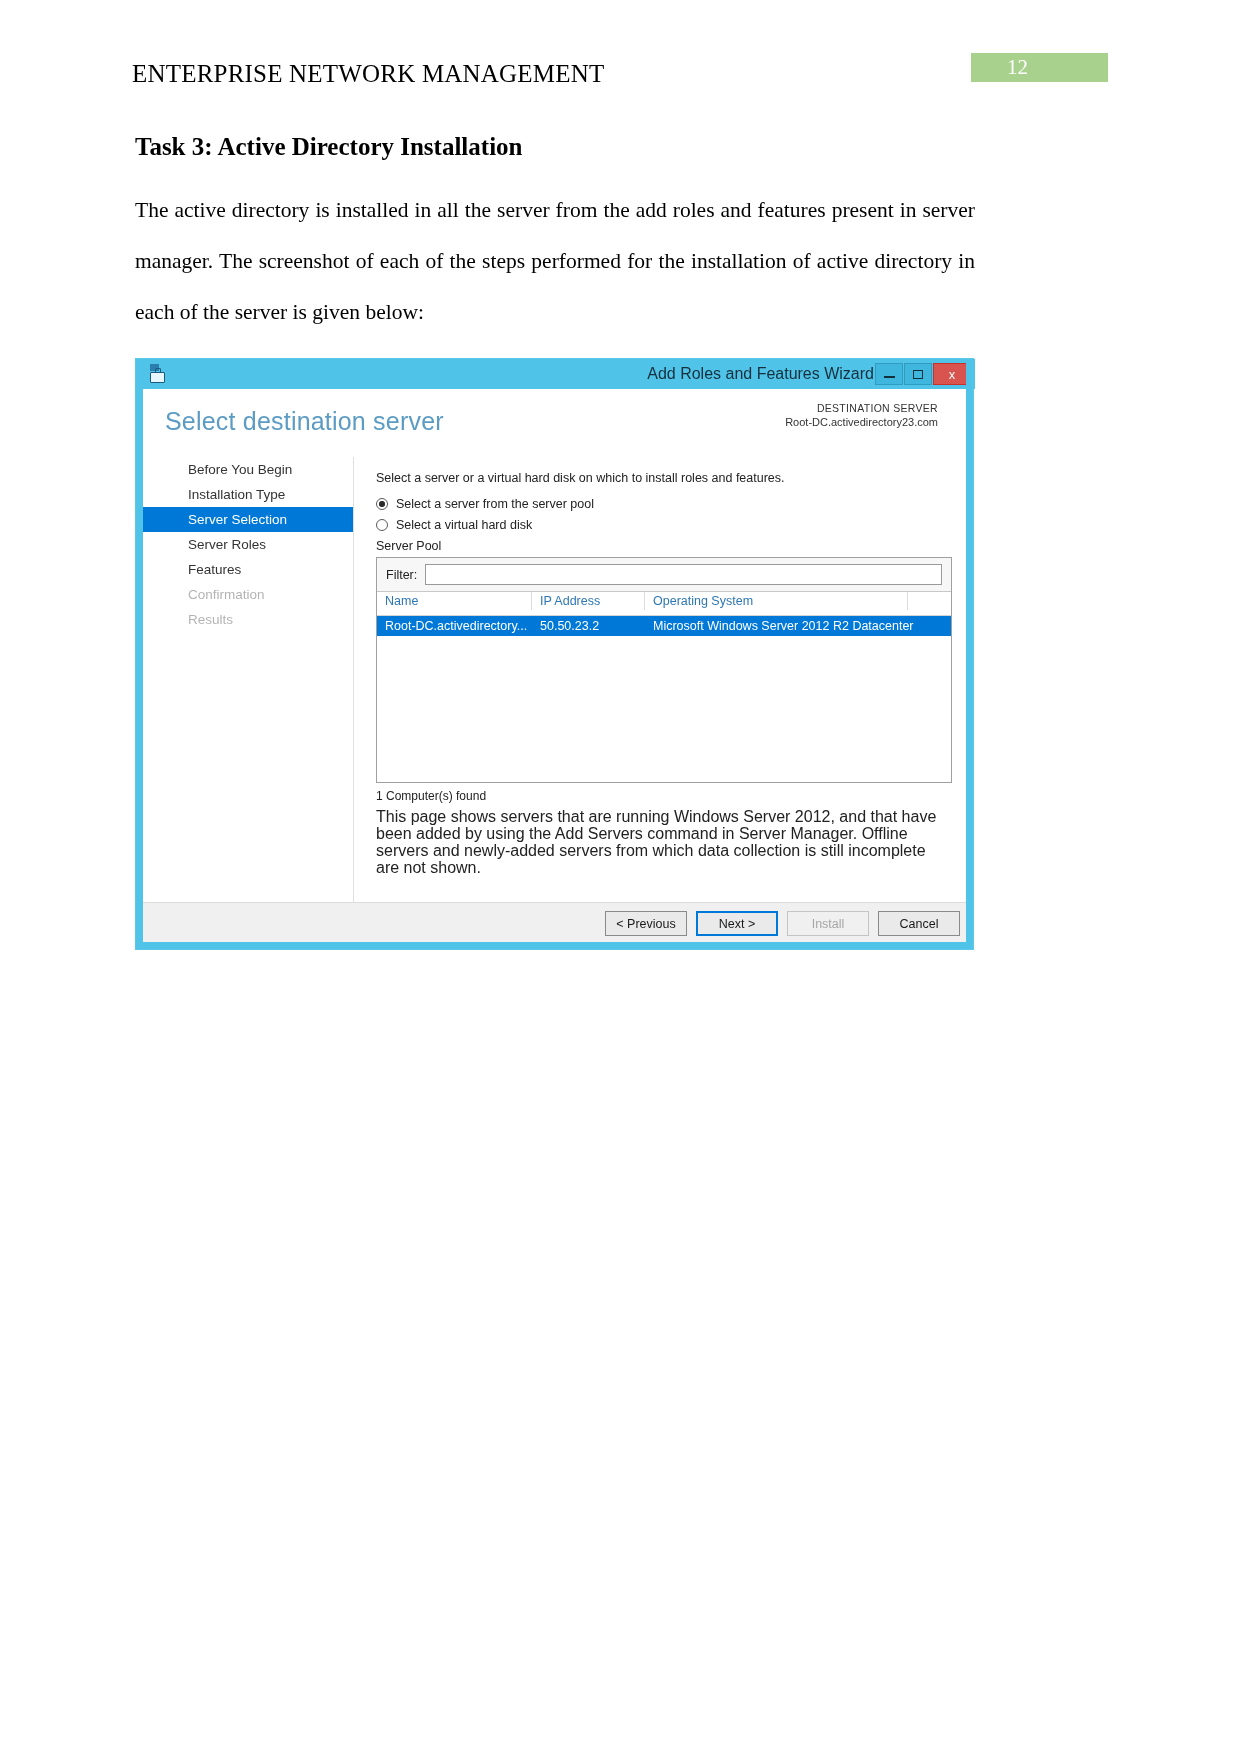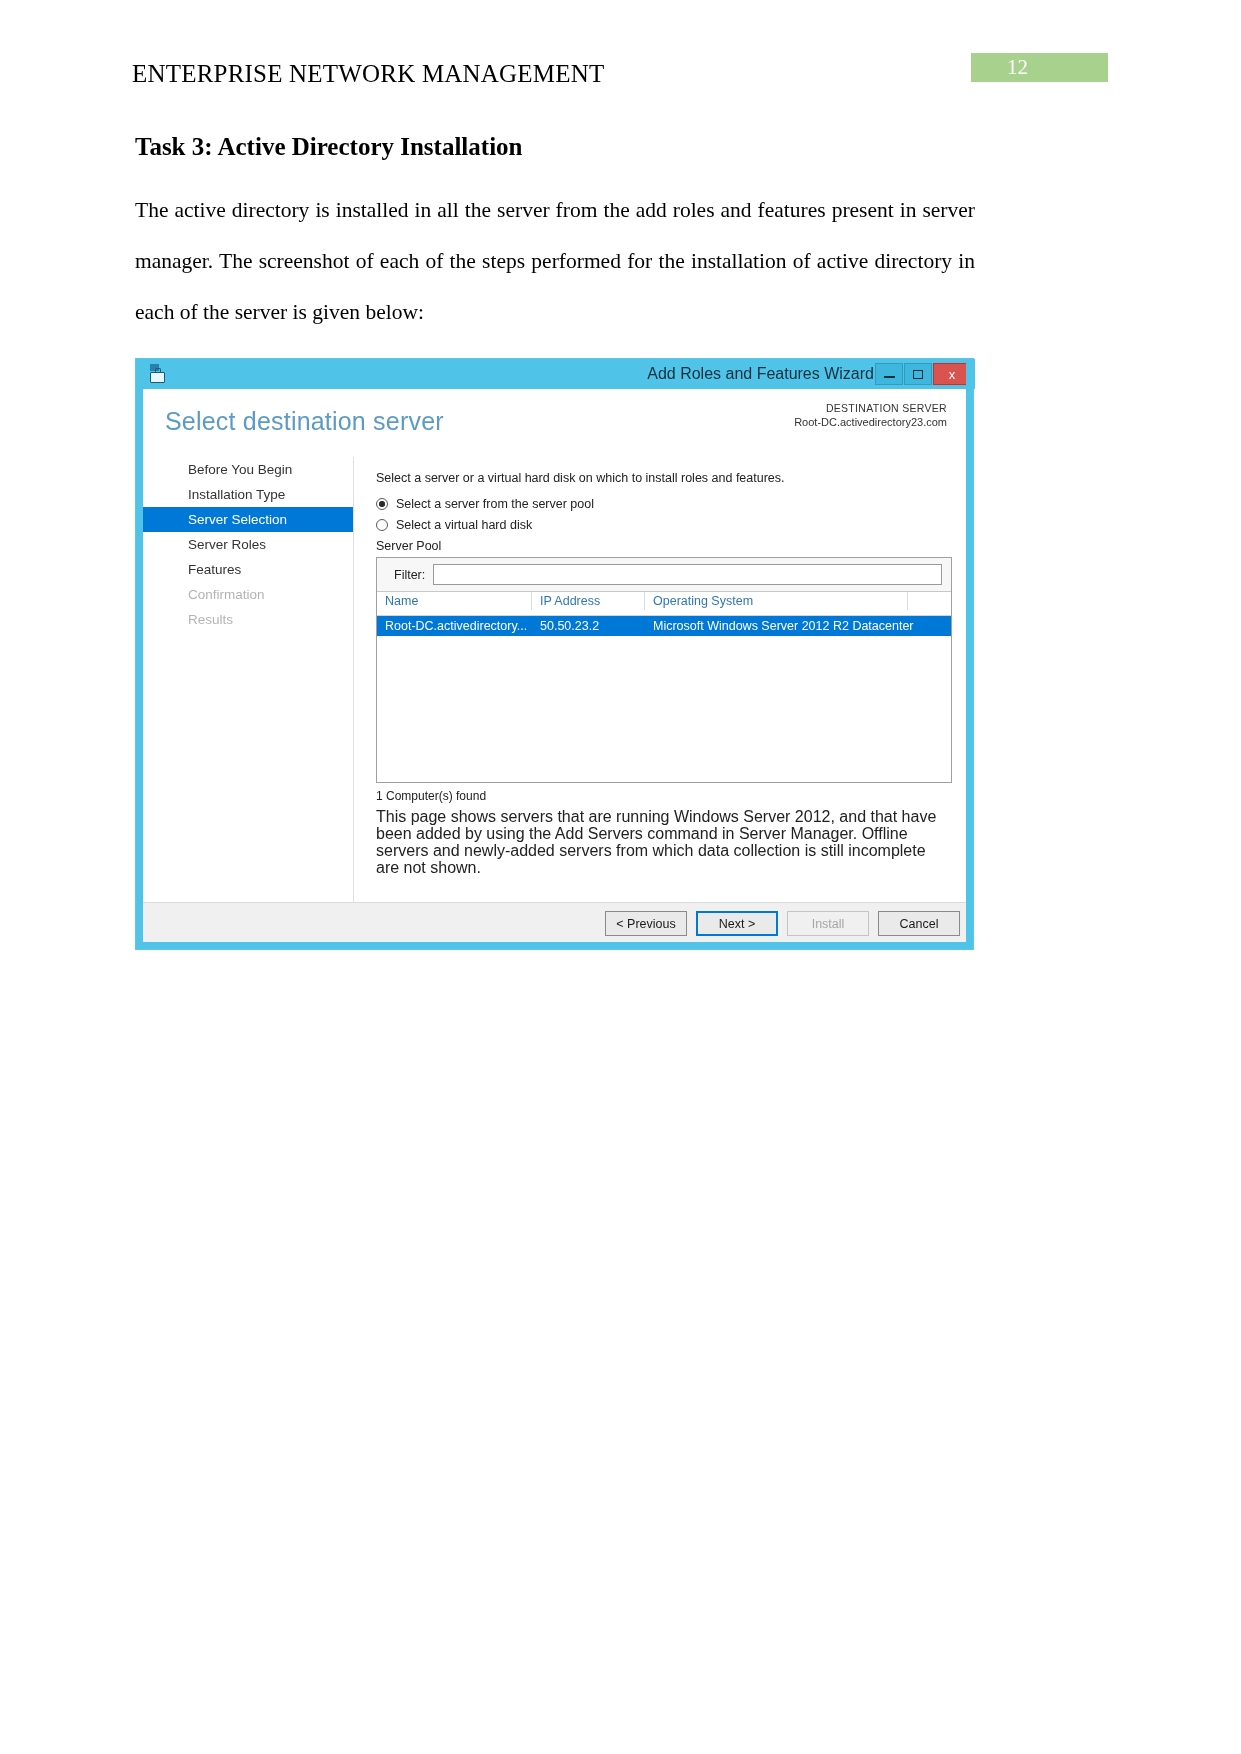--- a/index.html
+++ b/index.html
@@ -178,21 +178,21 @@
   .wz-head-title {
     position: absolute;
     left: 22px; top: 18px;
     font-size: 25px;
     color: #5b9bc4;
     font-family: "Liberation Sans", "DejaVu Sans", sans-serif;
     letter-spacing: 0.2px;
   }
   .wz-dest {
     position: absolute;
-    right: 21px; top: 12px;
+    right: 30px; top: 12px;
     text-align: right;
     line-height: 14px;
   }
   .wz-dest-label {
     font-size: 10.5px;
     color: #333;
     letter-spacing: 0.3px;
     display: block;
   }
   .wz-dest-value {
@@ -273,21 +273,20 @@
     align-items: center;
     height: 34px;
     padding: 0 9px;
     border-bottom: 1px solid #c8c8c8;
     background: #f7f7f7;
   }
   .filter-label {
     font-size: 12.5px;
     color: #222;
     margin-right: 8px;
-    margin-left: 8px;
   }
   .filter-input {
     flex: 1;
     height: 21px;
     border: 1px solid #9a9a9a;
     background: #ffffff;
     font-size: 12px;
     padding: 0 4px;
     font-family: "Liberation Sans", "DejaVu Sans", sans-serif;
     color: #222;

